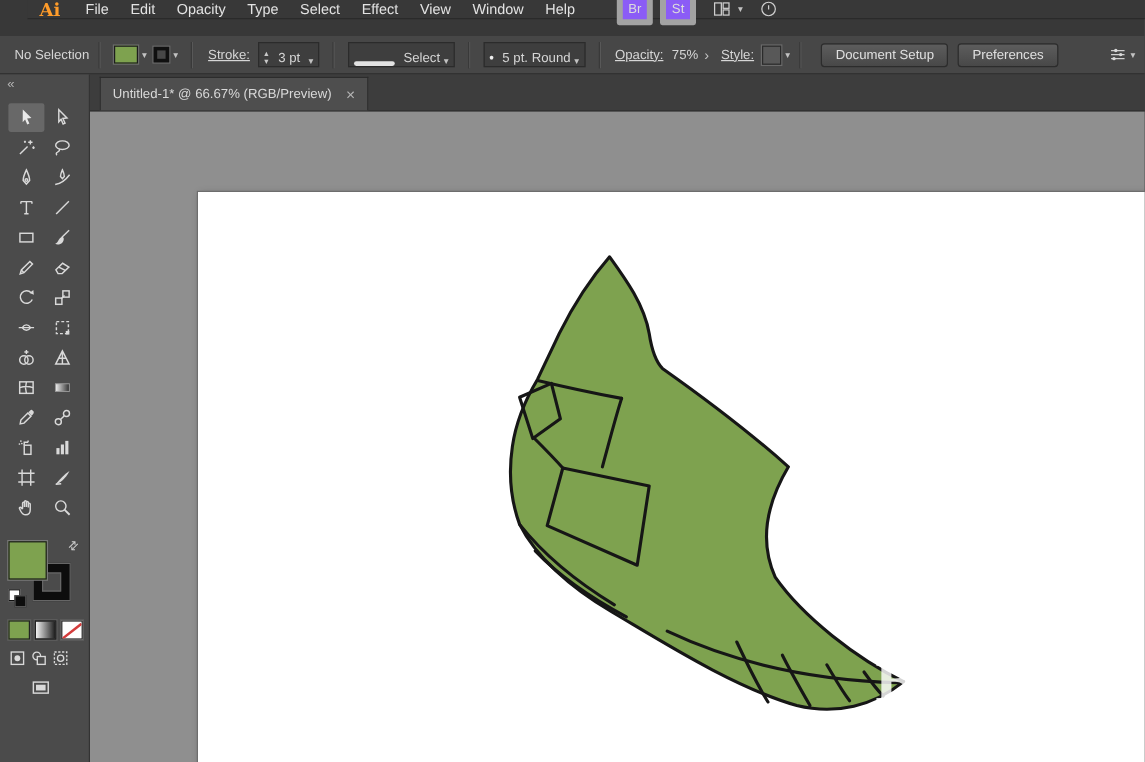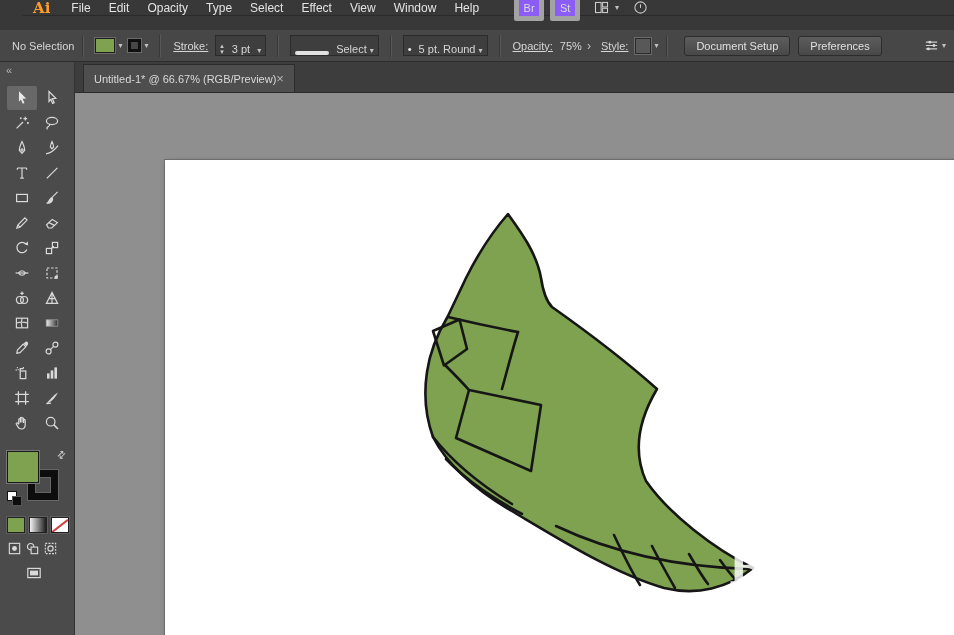--- a/index.html
+++ b/index.html
@@ -48,21 +48,21 @@
        display:flex;align-items:center;margin-left:8px;
        font-family:"Liberation Sans", sans-serif;}
   .cb-right{display:flex;align-items:center;margin-left:auto;margin-right:8px;}
 
   
   .tabbar{position:absolute;top:62px;left:75px;right:0;height:31px;background:#3d3d3d;
           border-bottom:1px solid #2c2c2c;display:flex;align-items:flex-end;
           box-sizing:border-box;}
   .tab{height:27px;margin-left:8px;background:#4e4e4e;border:1px solid #2c2c2c;
        border-bottom:none;display:flex;align-items:center;padding:0 10px;
-       color:#d9d9d9;font-size:11px;}
+       color:#d9d9d9;font-size:11px;gap:12px;}
   .tab-close{color:#b5b5b5;font-size:13px;cursor:default;}
 
   
   .toolbar{position:absolute;top:62px;left:0;width:75px;bottom:0;background:#4b4b4b;
            border-right:1px solid #333;box-sizing:border-box;}
   .collapse{color:#b5b5b5;font-size:11px;padding:2px 0 0 6px;height:14px;}
   .tools{display:grid;grid-template-columns:repeat(2,30px);justify-content:center;
          row-gap:1px;margin-top:8px;}
   .tcell{width:30px;height:24px;display:flex;align-items:center;justify-content:center;
          border-radius:2px;}

